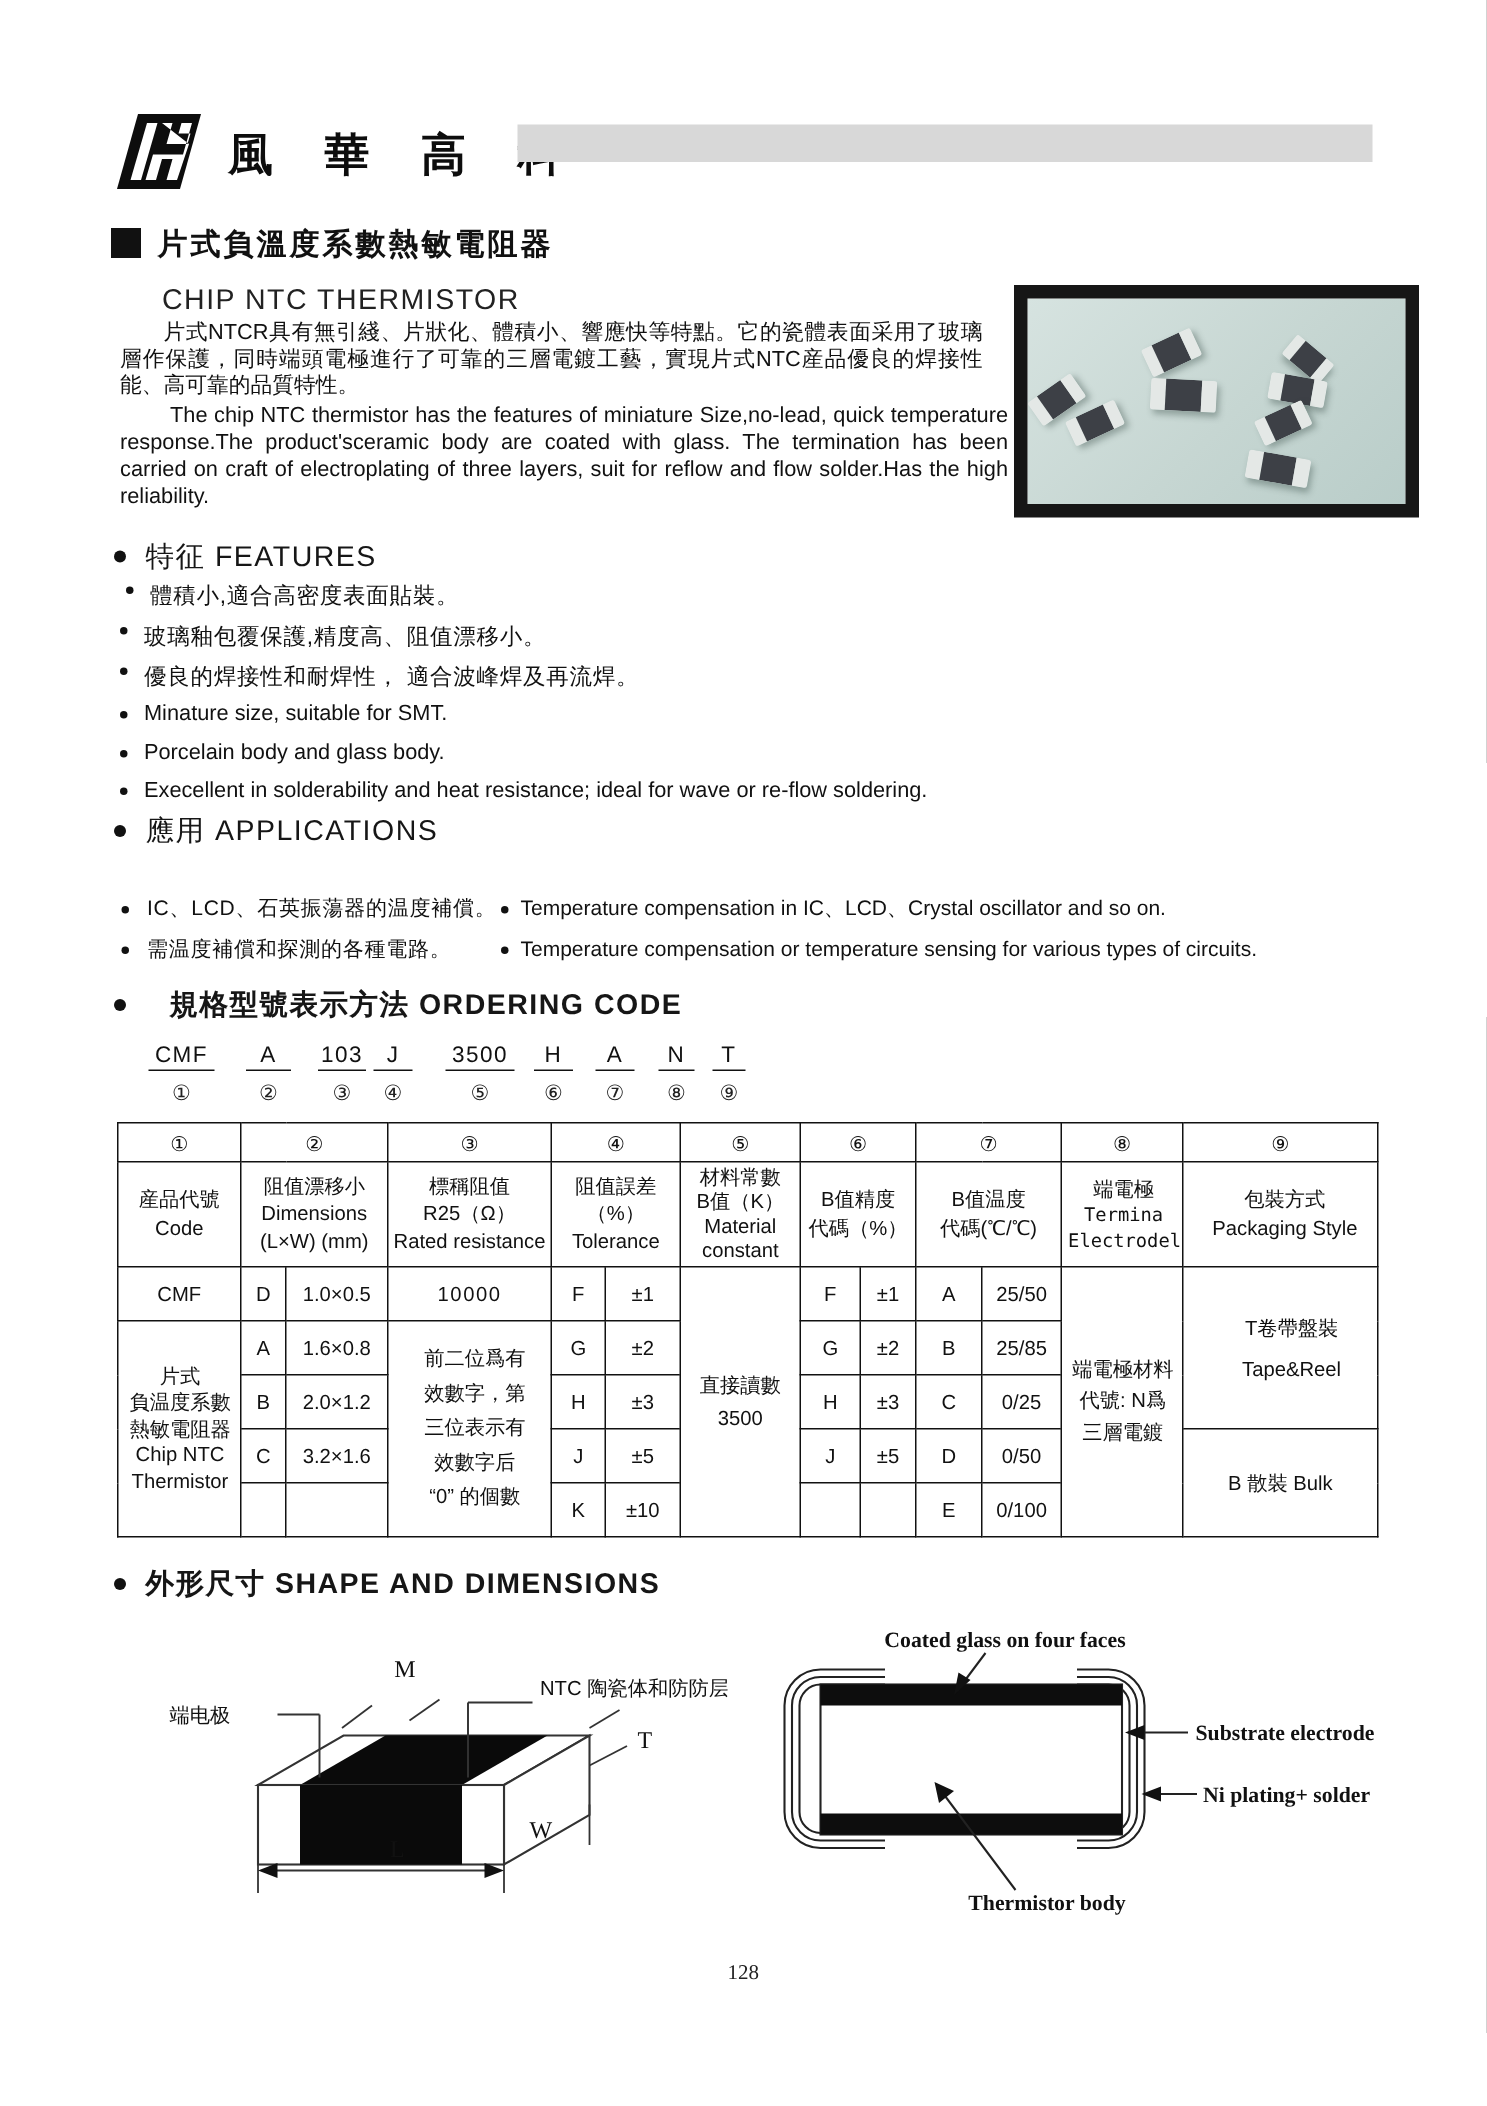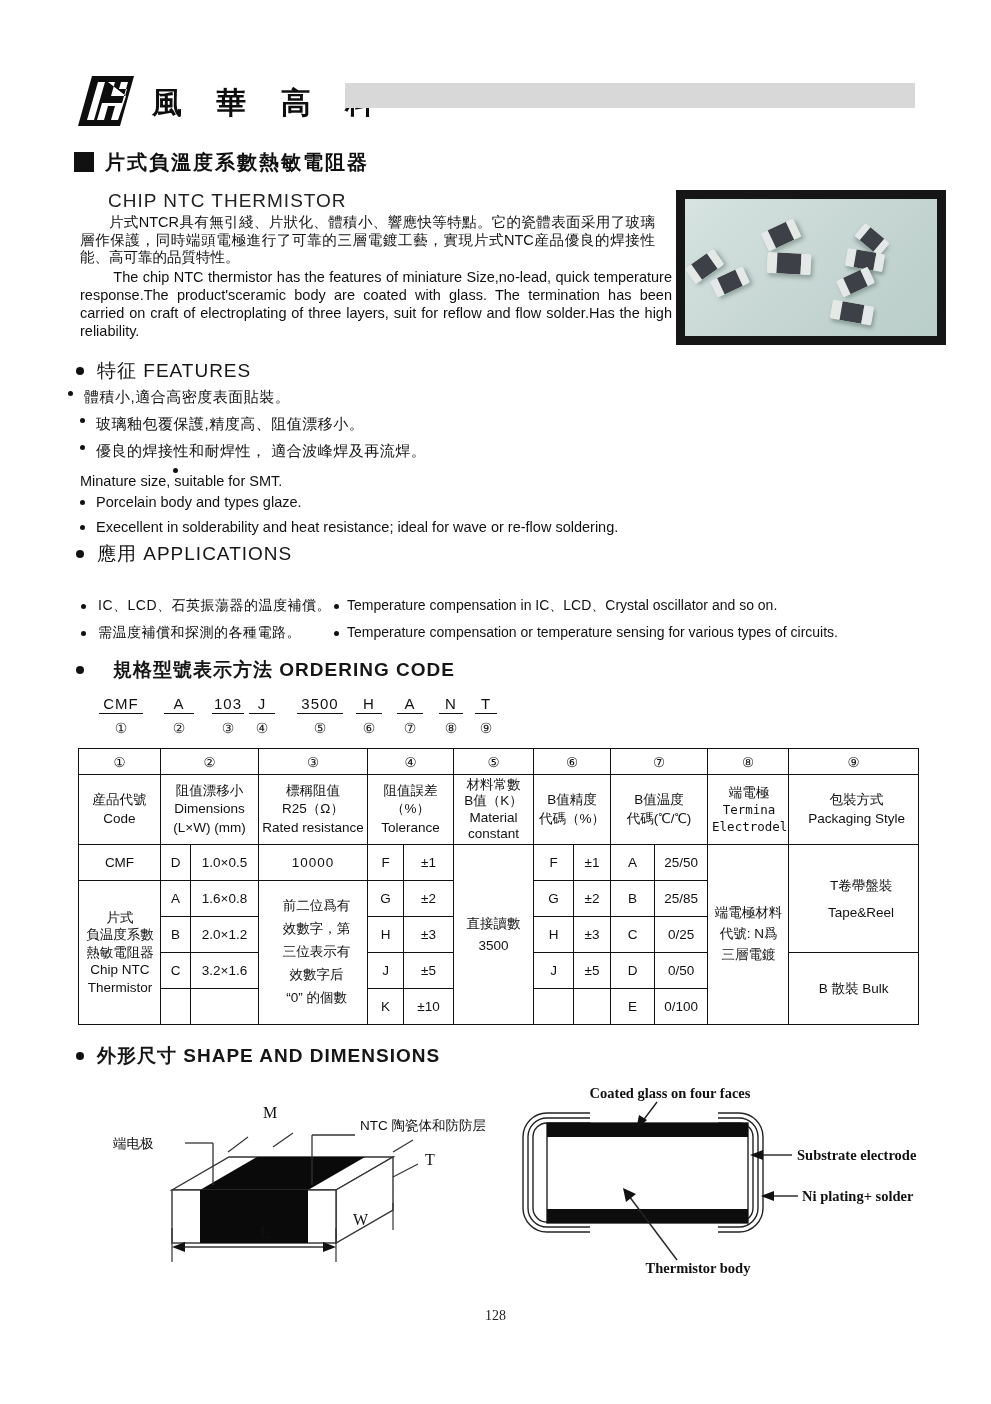--- a/index.html
+++ b/index.html
@@ -122,39 +122,39 @@
           <i class="mid"></i>
           <i class="end"></i>
         </div>
     </div>
   </div>
 
   <div class="abs h-row" style="left:76px;top:358px;">
     <span class="dot"></span>
     <span class="h-text">特征 FEATURES</span>
   </div>
-  <div class="abs h-row" style="left:68px;top:388px;align-items:center;">
+  <div class="abs h-row" style="left:84px;top:388px;align-items:center;">
     <span class="dot small" style="align-self:flex-start;margin-top:3px;"></span>
     <span class="li-text">體積小,適合高密度表面貼裝。</span>
   </div>
   <div class="abs h-row" style="left:80px;top:415px;">
     <span class="dot small" style="align-self:flex-start;margin-top:3px;"></span>
     <span class="li-text">玻璃釉包覆保護,精度高、阻值漂移小。</span>
   </div>
   <div class="abs h-row" style="left:80px;top:442px;">
     <span class="dot small" style="align-self:flex-start;margin-top:3px;"></span>
     <span class="li-text">優良的焊接性和耐焊性， 適合波峰焊及再流焊。</span>
   </div>
-  <div class="abs h-row" style="left:80px;top:468px;flex-direction:column;">
+  <div class="abs h-row" style="left:80px;top:468px;">
     <span class="dot small"></span>
     <span class="li-text en">Minature size, suitable for SMT.</span>
   </div>
   <div class="abs h-row" style="left:80px;top:494px;">
     <span class="dot small"></span>
-    <span class="li-text en">Porcelain body and types glaze.</span>
+    <span class="li-text en">Porcelain body and glass body.</span>
   </div>
   <div class="abs h-row" style="left:76px;top:541px;">
     <span class="dot"></span>
     <span class="h-text">應用 APPLICATIONS</span>
   </div>
 
   <div class="abs h-row" style="left:80px;top:519px;">
     <span class="dot small"></span>
     <span class="li-text en">Execellent in solderability and heat resistance; ideal for wave or re-flow soldering.</span>
   </div>

